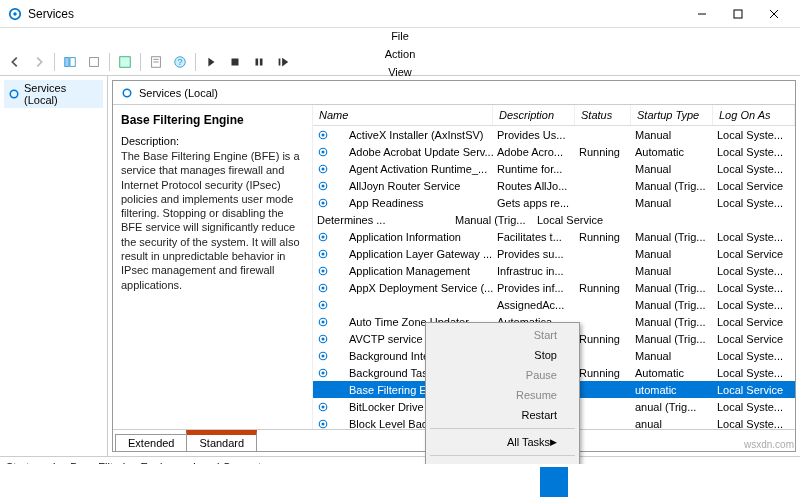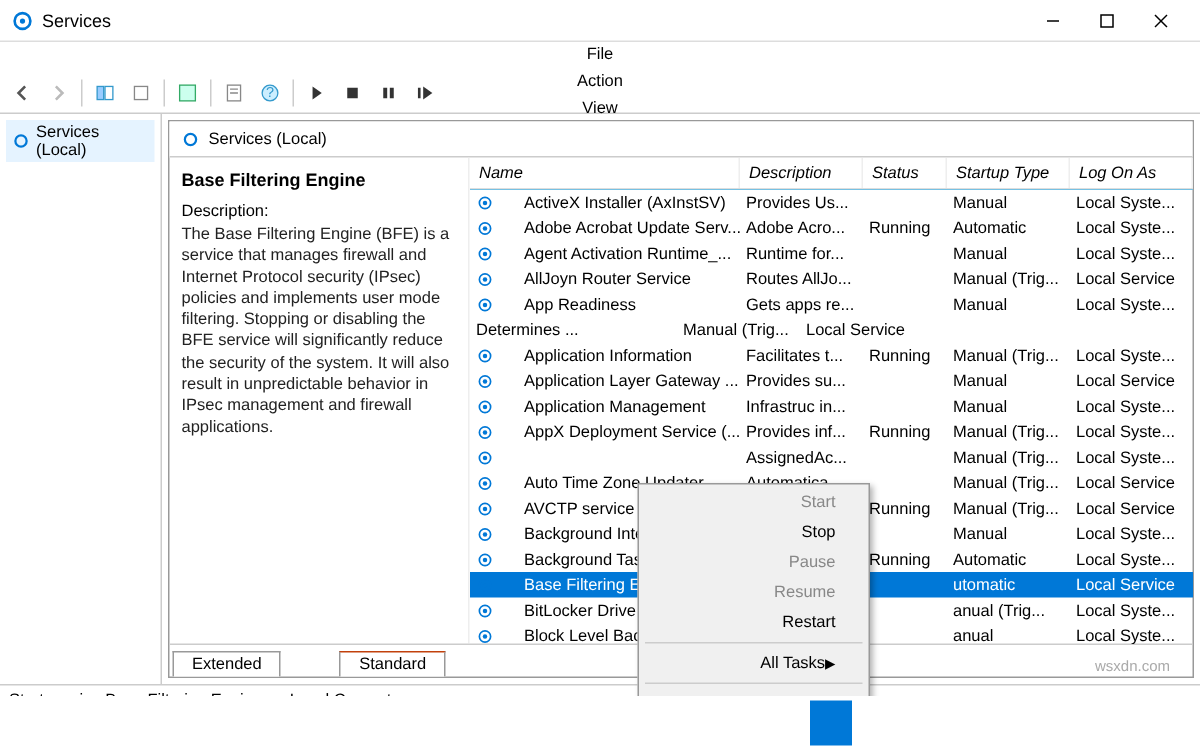--- a/index.html
+++ b/index.html
@@ -29,29 +29,29 @@
 .list-header { display: flex; border-bottom: 1px solid #ddd; position: sticky; top: 0; background: #0ea5e9; font-style: italic; }
 .list-header .col { padding: 4px 6px; border-right: 1px solid #eee; font-weight: normal; background: #fff; }
 .col-name { width: 180px; } .col-desc { width: 82px; } .col-stat { width: 56px; } .col-start { width: 82px; } .col-log { width: 82px; }
 .row { display: flex; align-items: center; height: 17px; }
 .row.selected { background: #0078d7; color: #fff; }
 .row .cell { padding: 1px 4px; overflow: hidden; white-space: nowrap; text-overflow: ellipsis; }
 .row .cell.name { width: 180px; display: flex; align-items: center; gap: 20px; }
 .gear { width: 12px; height: 12px; flex-shrink: 0; }
 .tabs { height: 22px; display: flex; align-items: flex-end; border-top: 1px solid #ccc; padding-left: 2px; }
 .tab { padding: 2px 12px; border: 1px solid #999; border-bottom: none; background: #fff; margin-right: -1px; font-size: 11px; }
-.tab.active { background: #fff; border-top: 1px solid #c2410c; margin-left: 40px; }
+.tab.active { background: #fff; border-top: 5px solid #c2410c; }
 .statusbar { height: 20px; padding: 2px 6px; border-top: 1px solid #ccc; display: flex; align-items: center; }
 .ctxmenu { position: absolute; left: 425px; top: 322px; width: 155px; background: #f0f0f0; border: 1px solid #999; box-shadow: 2px 2px 4px rgba(0,0,0,0.3); padding: 2px; }
 .ctxitem { padding: 4px 20px 4px 28px; position: relative; display: flex; justify-content: flex-end; align-items: center; }
 .ctxitem.disabled { color: #888; }
 .ctxitem.bold { font-weight: bold; }
 .ctxsep { height: 1px; background: #ccc; margin: 3px 2px; }
 .submenu-arrow { font-size: 9px; }
-.watermark { position: absolute; right: 20px; bottom: 50px; font-size: 10px; color: #aaa; }
+.watermark { position: absolute; right: 6px; bottom: 50px; font-size: 10px; color: #aaa; }
 .taskbar-strip { position: absolute; left: 0; bottom: 0; width: 800px; height: 36px; background: #fff; display: flex; align-items: center; }
 .taskbar-strip .blue { position: absolute; width: 28px; height: 30px; background: #0078d7; }
 </style>
 </head>
 <body>
 
 <div class="titlebar">
   <svg class="icon" viewBox="0 0 16 16">
       <circle cx="8" cy="8" r="6" fill="none" stroke="#0078d7" stroke-width="2"></circle>
       <circle cx="8" cy="8" r="2" fill="#0078d7"></circle>

